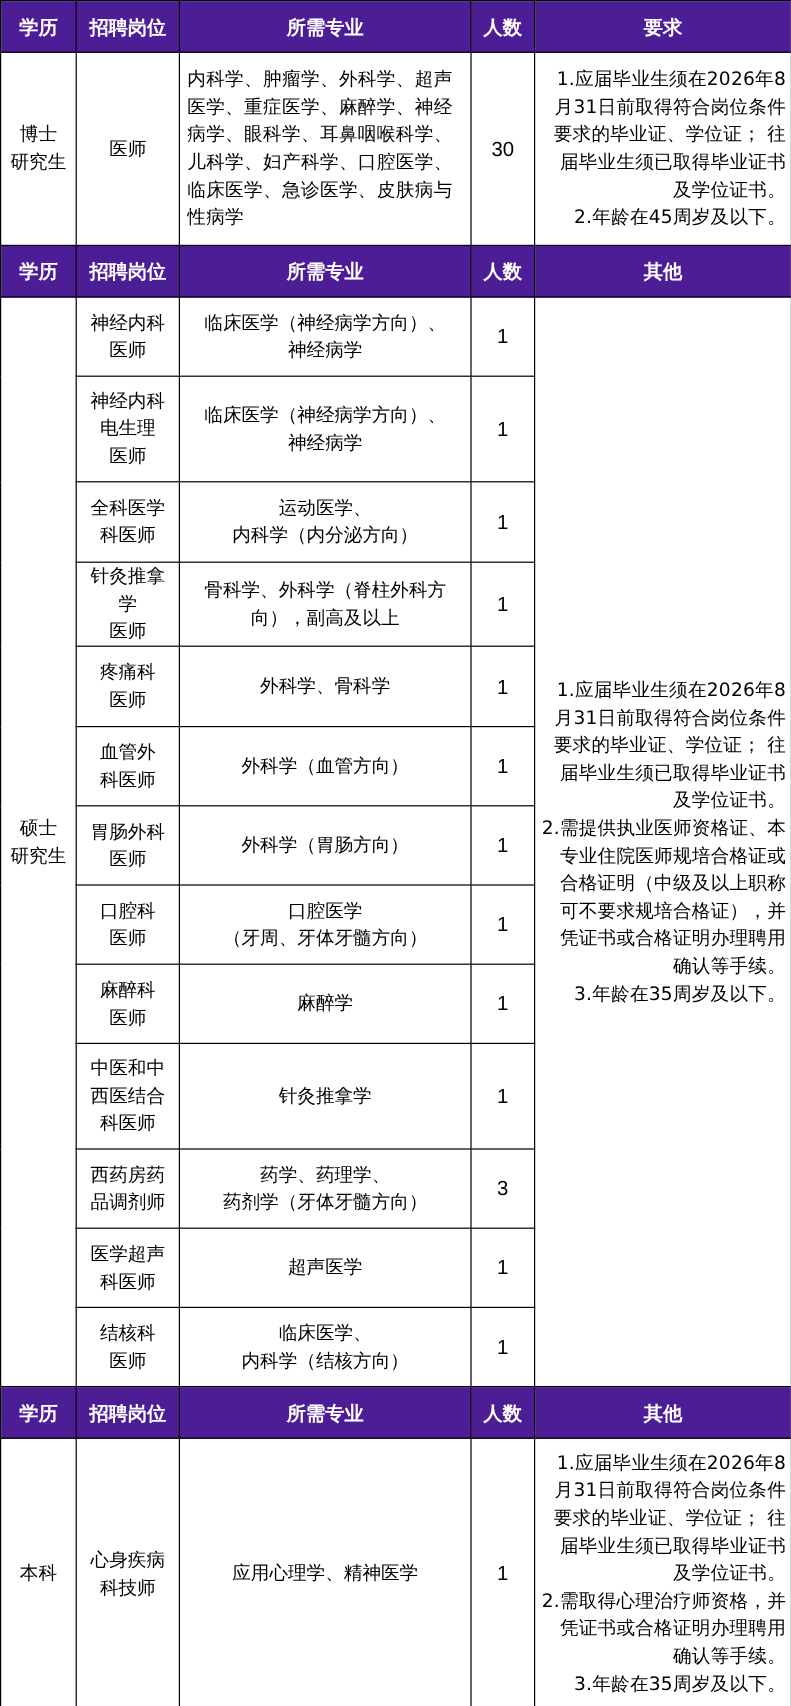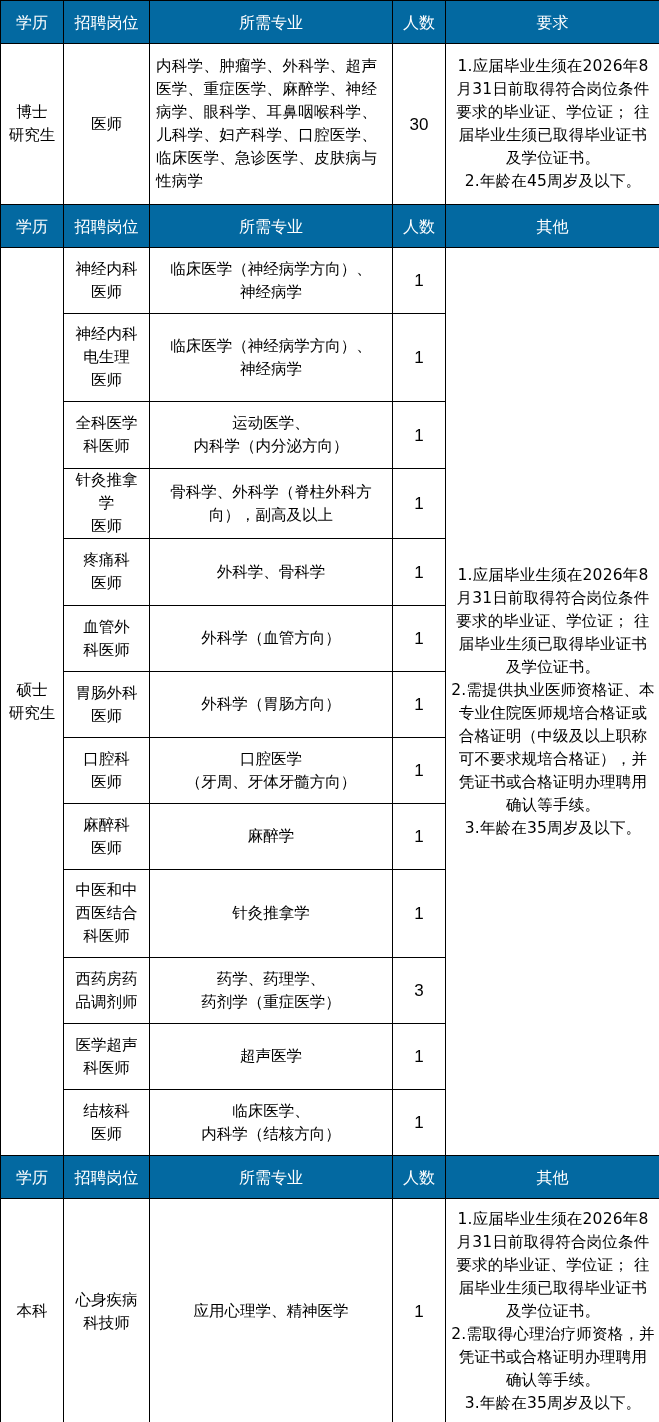--- a/index.html
+++ b/index.html
@@ -1,22 +1,22 @@
 <!DOCTYPE html>
 <html><head>
 <meta charset="utf-8">
 <style>
   * { box-sizing: border-box; margin: 0; padding: 0; }
   html, body { width: 659px; height: 1422px; background: #ffffff; overflow: hidden; }
   body { font-family: "DejaVu Sans", "Liberation Sans", sans-serif; color: #000; }
   table { border-collapse: collapse; width: 659px; table-layout: fixed; }
   td, th { border: 1.5px solid #000; text-align: center; vertical-align: middle; font-size: 15.5px; line-height: 23px; font-weight: normal; }
-  th { background: #0369a1; color: #fff; font-weight: normal; font-size: 16px; height: 43px; }
+  th { background: #4c1d95; color: #fff; font-weight: bold; font-size: 16px; height: 43px; }
   td.left { text-align: left; padding: 0 4px 0 6px; }
-  td.req { text-align: center; padding: 2px 4px 2px 5px; vertical-align: middle; letter-spacing: 0.2px; }
+  td.req { text-align: right; padding: 2px 4px 2px 5px; vertical-align: middle; letter-spacing: 0.2px; }
   td.major { padding: 0 6px; }
   td.pos { padding: 0 4px; }
   .num { font-family: "Liberation Sans", sans-serif; font-size: 17px; margin-left: 20px; }
   .pre { white-space: pre-line; }
 </style>
 </head>
 <body>
 
 <table>
   <colgroup>
@@ -120,21 +120,21 @@
     <td class="pre pos">中医和中
 西医结合
 科医师</td>
     <td class="pre major">针灸推拿学</td>
     <td class="num">1</td>
   </tr>
   <tr style="height:66px">
     <td class="pre pos">西药房药
 品调剂师</td>
     <td class="pre major">药学、药理学、
-药剂学（重症医学）</td>
+药剂学（牙体牙髓方向）</td>
     <td class="num">3</td>
   </tr>
   <tr style="height:66px">
     <td class="pre pos">医学超声
 科医师</td>
     <td class="pre major">超声医学</td>
     <td class="num">1</td>
   </tr>
   <tr style="height:66px">
     <td class="pre pos">结核科

